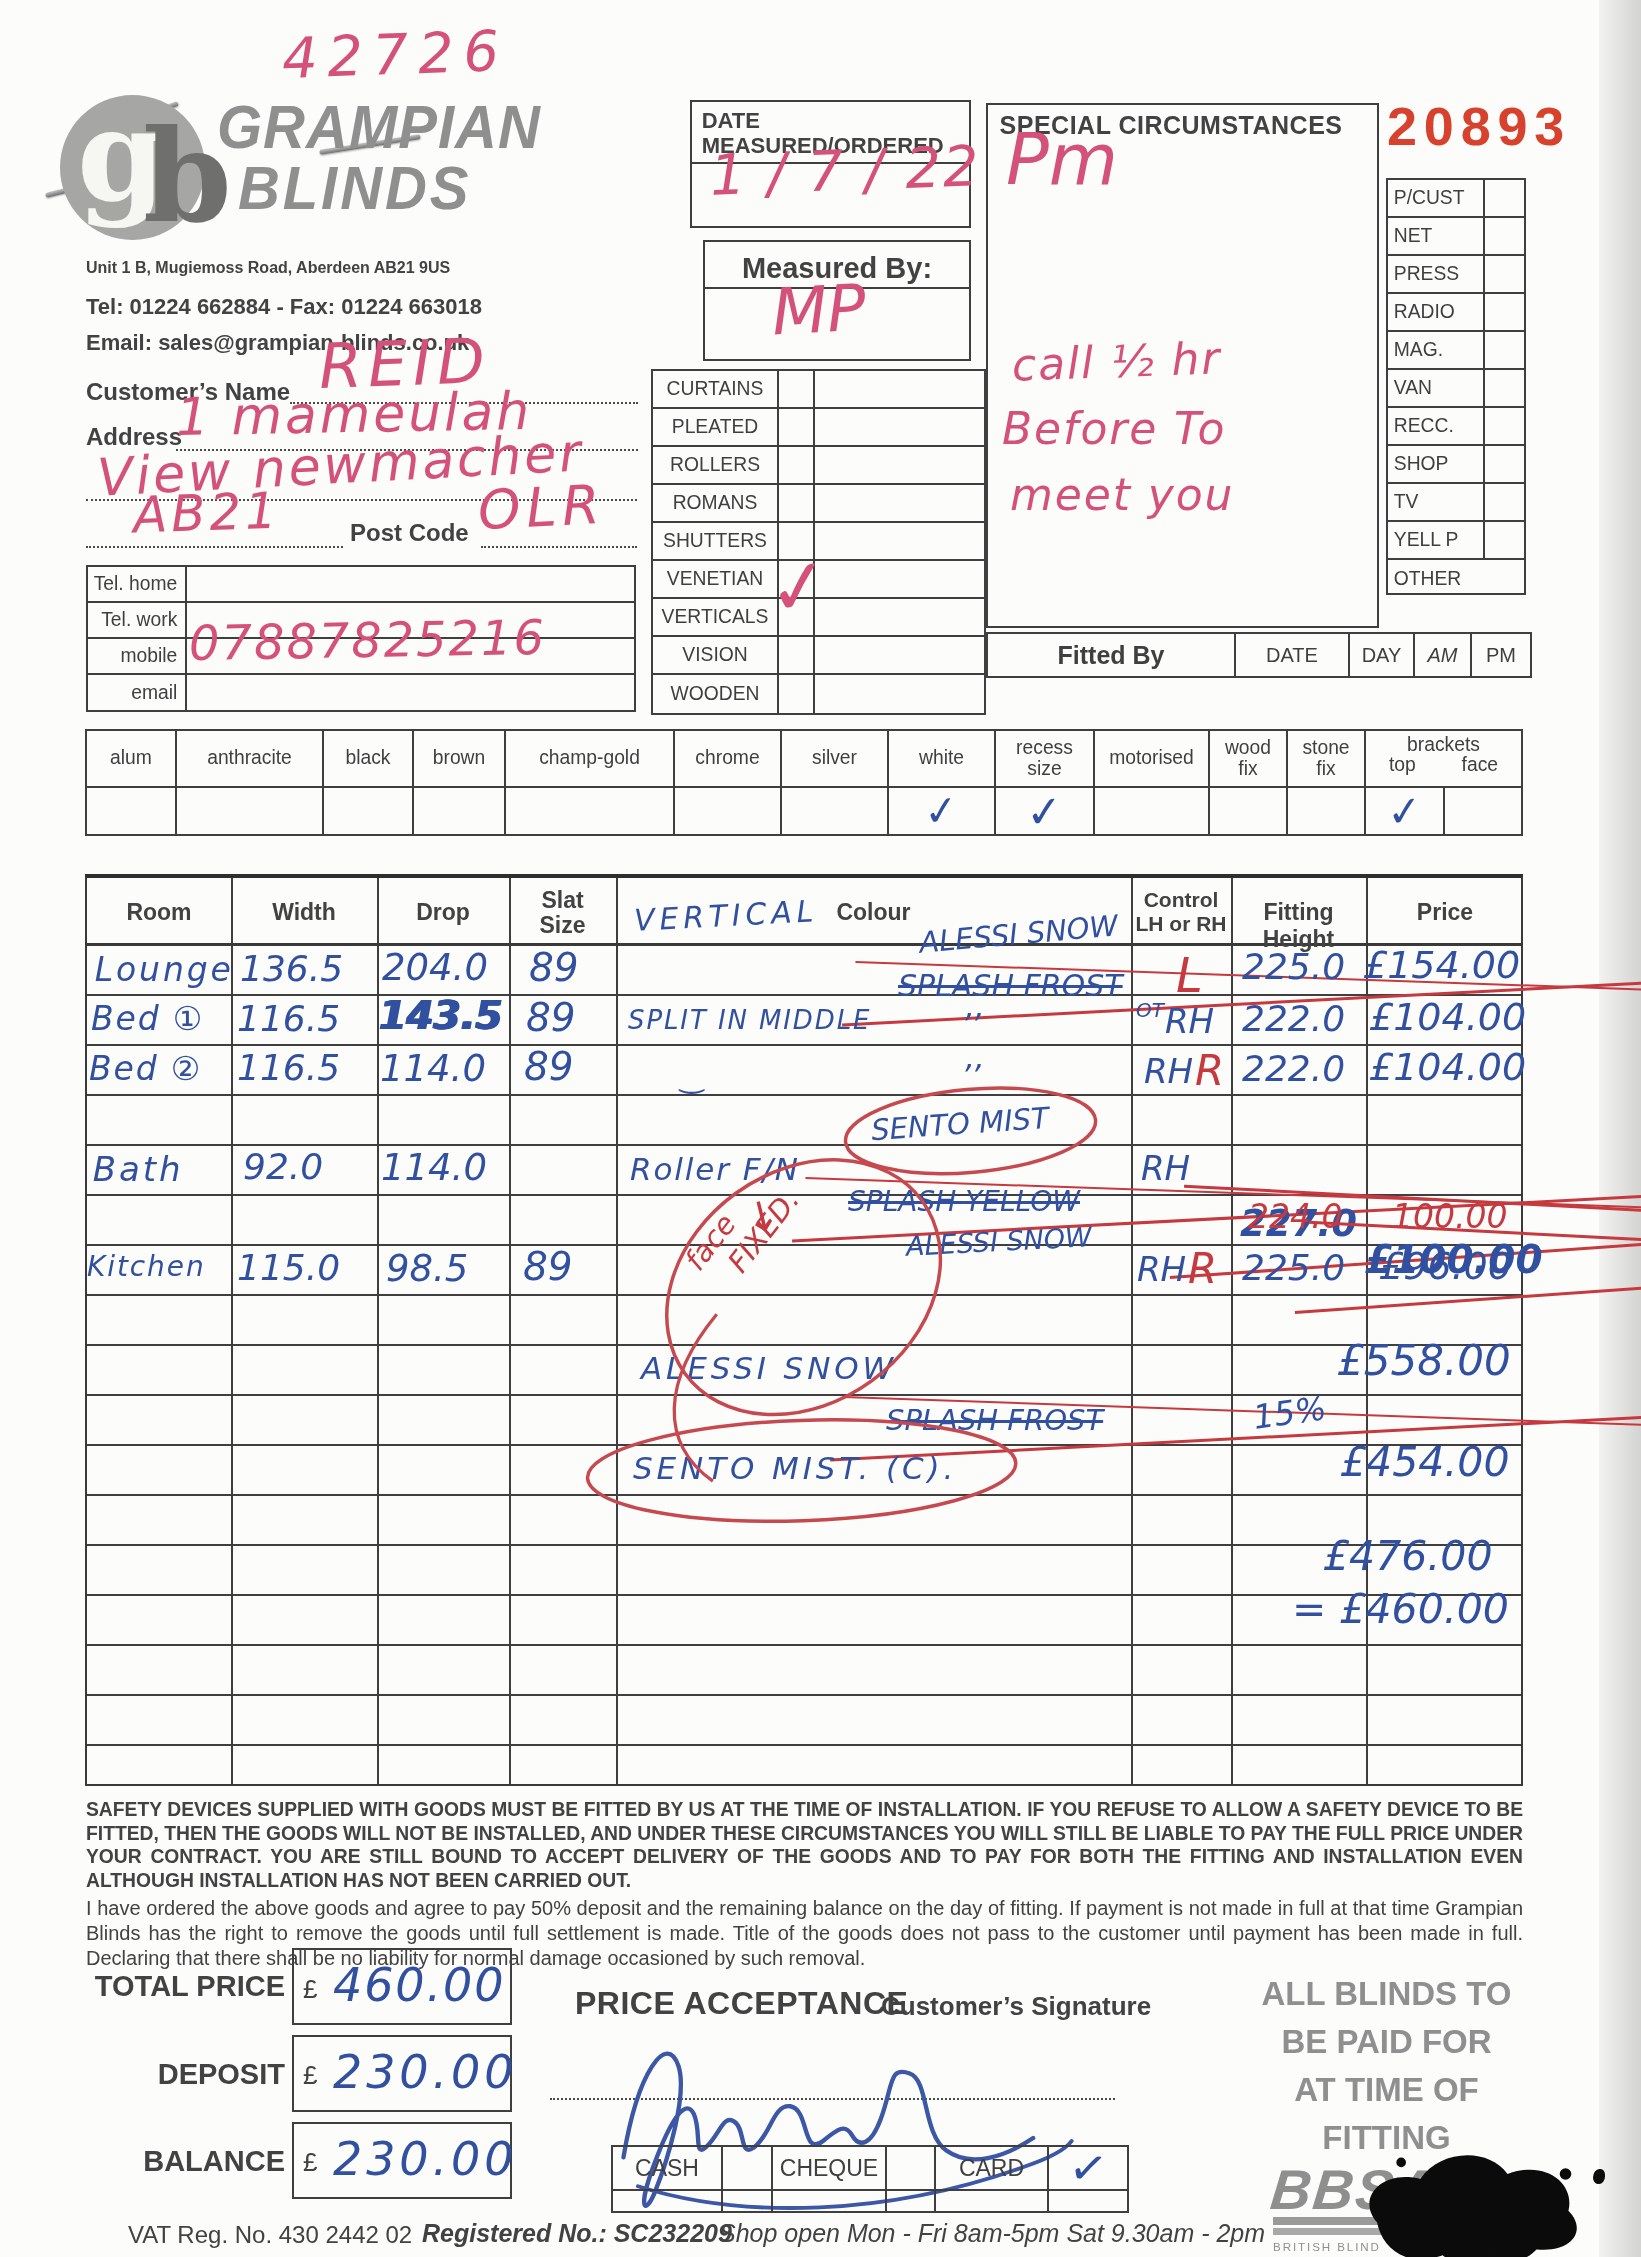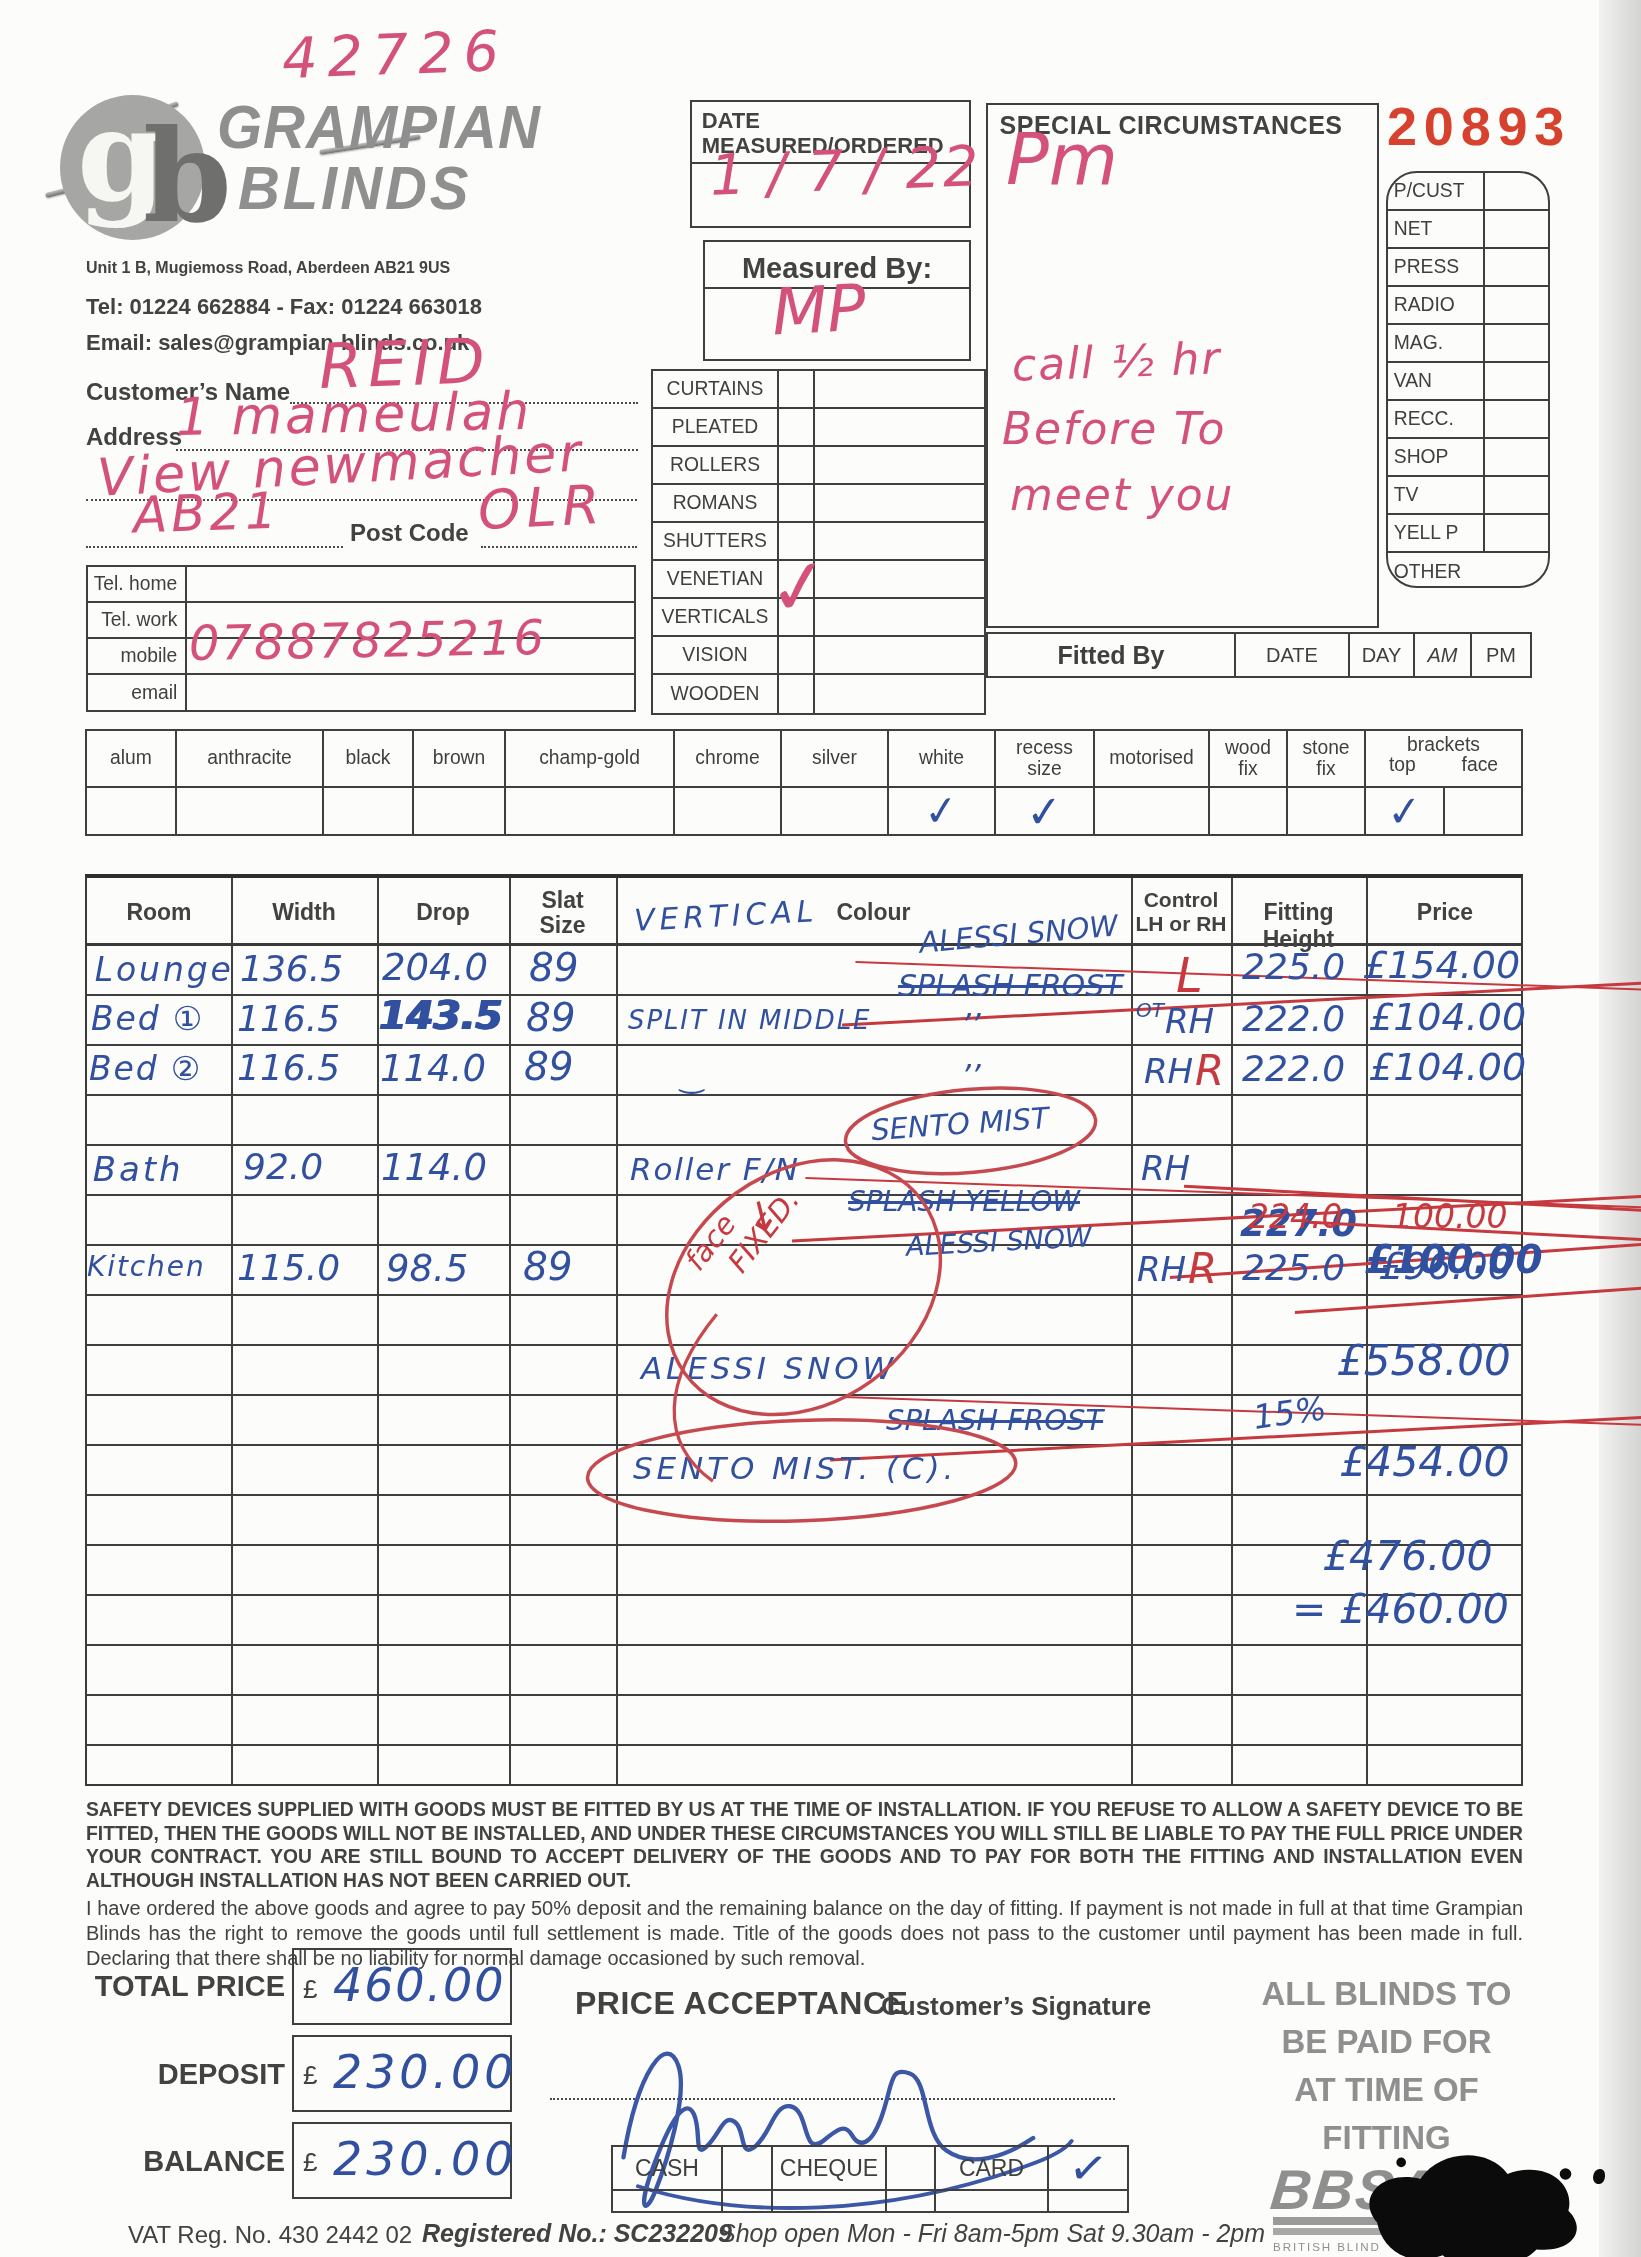--- a/index.html
+++ b/index.html
@@ -92,21 +92,21 @@
   <div class="abs box" style="left:986px;top:103px;width:393px;height:525px;">
     <div class="b print" style="padding:5.8px 0 0 11.6px;font-size:25px;letter-spacing:0.5px;">SPECIAL CIRCUMSTANCES</div>
   </div>
   <div class="abs hw pink" style="left:1006px;top:124px;font-size:71px;">Pm</div>
   <div class="abs hw pink" style="left:1012px;top:340px;font-size:44px;transform:rotate(-2deg);letter-spacing:1.9px;">call ½ hr</div>
   <div class="abs hw pink" style="left:1002px;top:407px;font-size:44px;letter-spacing:1.9px;">Before To</div>
   <div class="abs hw pink" style="left:1010px;top:473px;font-size:44px;letter-spacing:1.9px;">meet you</div>
 
   <div class="abs b stamp" style="left:1387px;top:95px;font-size:54px;letter-spacing:6.8px;">20893</div>
 
-  <div class="abs box grid lead" style="left:1386px;top:171px;width:164px;height:417px;grid-template-columns:97px 1fr;grid-auto-rows:38px;border-radius:31px;">
+  <div class="abs box grid lead" style="left:1386px;top:178px;width:140px;height:417px;grid-template-columns:97px 1fr;grid-auto-rows:38px;">
     <div class="c">P/CUST</div>
       <div class="c"></div>
     <div class="c">NET</div>
       <div class="c"></div>
     <div class="c">PRESS</div>
       <div class="c"></div>
     <div class="c">RADIO</div>
       <div class="c"></div>
     <div class="c">MAG.</div>
       <div class="c"></div>

